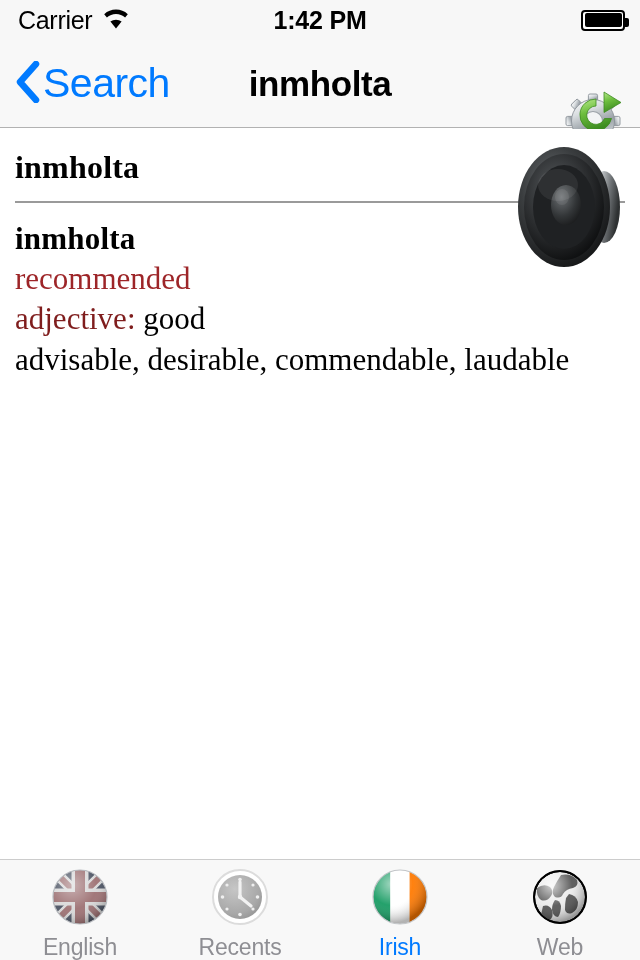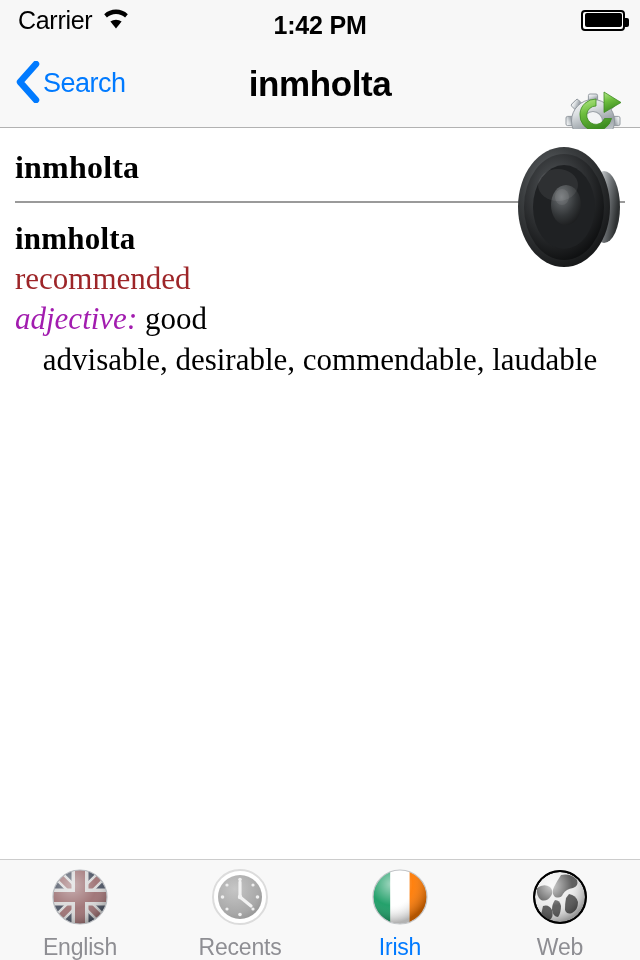--- a/index.html
+++ b/index.html
@@ -26,21 +26,21 @@
     position:absolute; left:18px; top:0; height:40px;
     display:flex; align-items:center; gap:10px;
   }
   .carrier-text {
     font-size:25px; color:#000; letter-spacing:-0.3px;
     font-family:"Liberation Sans", sans-serif;
   }
   .wifi-icon { display:block; }
   .status-center {
     position:absolute; left:0; top:0; width:640px; height:40px;
-    display:flex; align-items:flex-end; justify-content:center;
+    display:flex; align-items:center; justify-content:center;
   }
   .clock-text {
     font-size:25px; color:#000; font-weight:bold; letter-spacing:-0.2px;
   }
   .status-right {
     position:absolute; right:15px; top:0; height:40px;
     display:flex; align-items:center;
   }
   .battery {
     position:relative; width:44px; height:21px;
@@ -63,21 +63,21 @@
     background:#f8f8f8;
     border-bottom:1px solid #b2b2b2;
   }
   .nav-back {
     position:absolute; left:14px; top:0; height:87px;
     display:flex; align-items:center; gap:3px;
     cursor:pointer;
   }
   .chevron-left { display:block; }
   .nav-back-label {
-    font-size:27px; color:#007aff; letter-spacing:-0.5px;
+    font-size:41px; color:#007aff; letter-spacing:-0.5px;
   }
   .nav-title {
     position:absolute; left:0; top:0; width:640px; height:87px;
     display:flex; align-items:center; justify-content:center;
     font-size:35px; font-weight:bold; color:#000;
     letter-spacing:-0.4px; pointer-events:none;
   }
   .nav-action {
     position:absolute; right:10px; top:50px;
     width:70px; height:62px; cursor:pointer;
@@ -109,22 +109,22 @@
   }
   .sense-word {
     font-size:31px; font-weight:bold; color:#000;
     line-height:1.28; letter-spacing:0.2px;
   }
   .sense-tag {
     font-size:31px; font-weight:normal; color:#9d2528;
     line-height:1.30;
   }
   .sense-def { font-size:31px; color:#000; line-height:1.32; }
-  .pos { color:#a21caf;font-style:italic; }
-  .sense-syn { font-size:31px; color:#000; line-height:1.32;text-align:center; }
+  .pos { color:#7f1d1d; }
+  .sense-syn { font-size:31px; color:#000; line-height:1.32; }
 
   
   .speaker-wrap {
     position:absolute;
     right:12px; top:16px;
     width:112px; height:125px;
     pointer-events:auto; cursor:pointer;
   }
 
   

